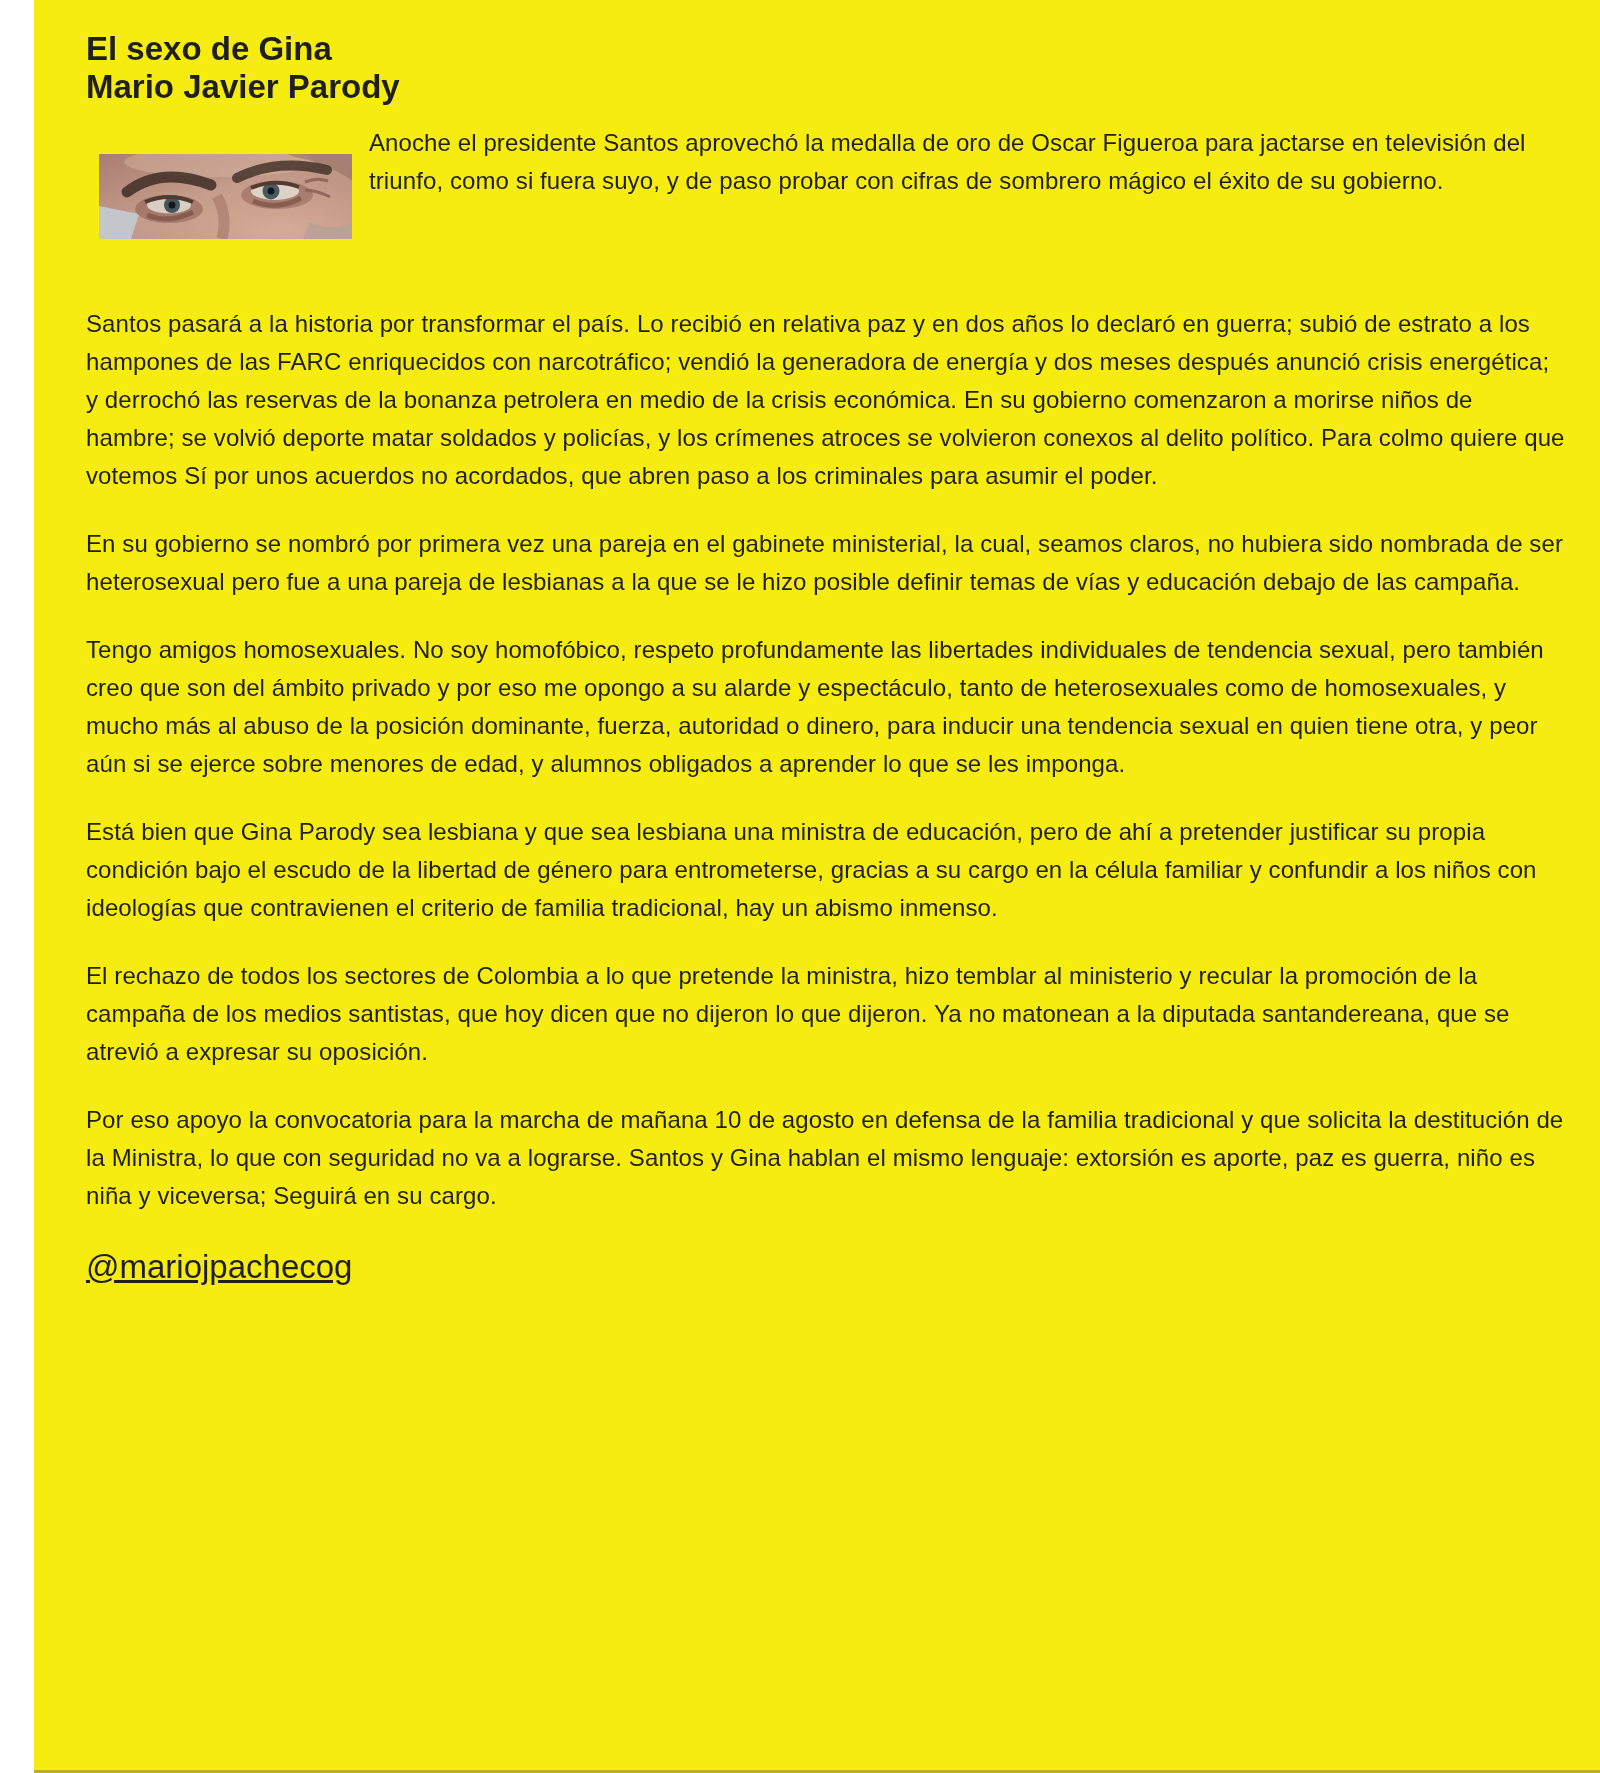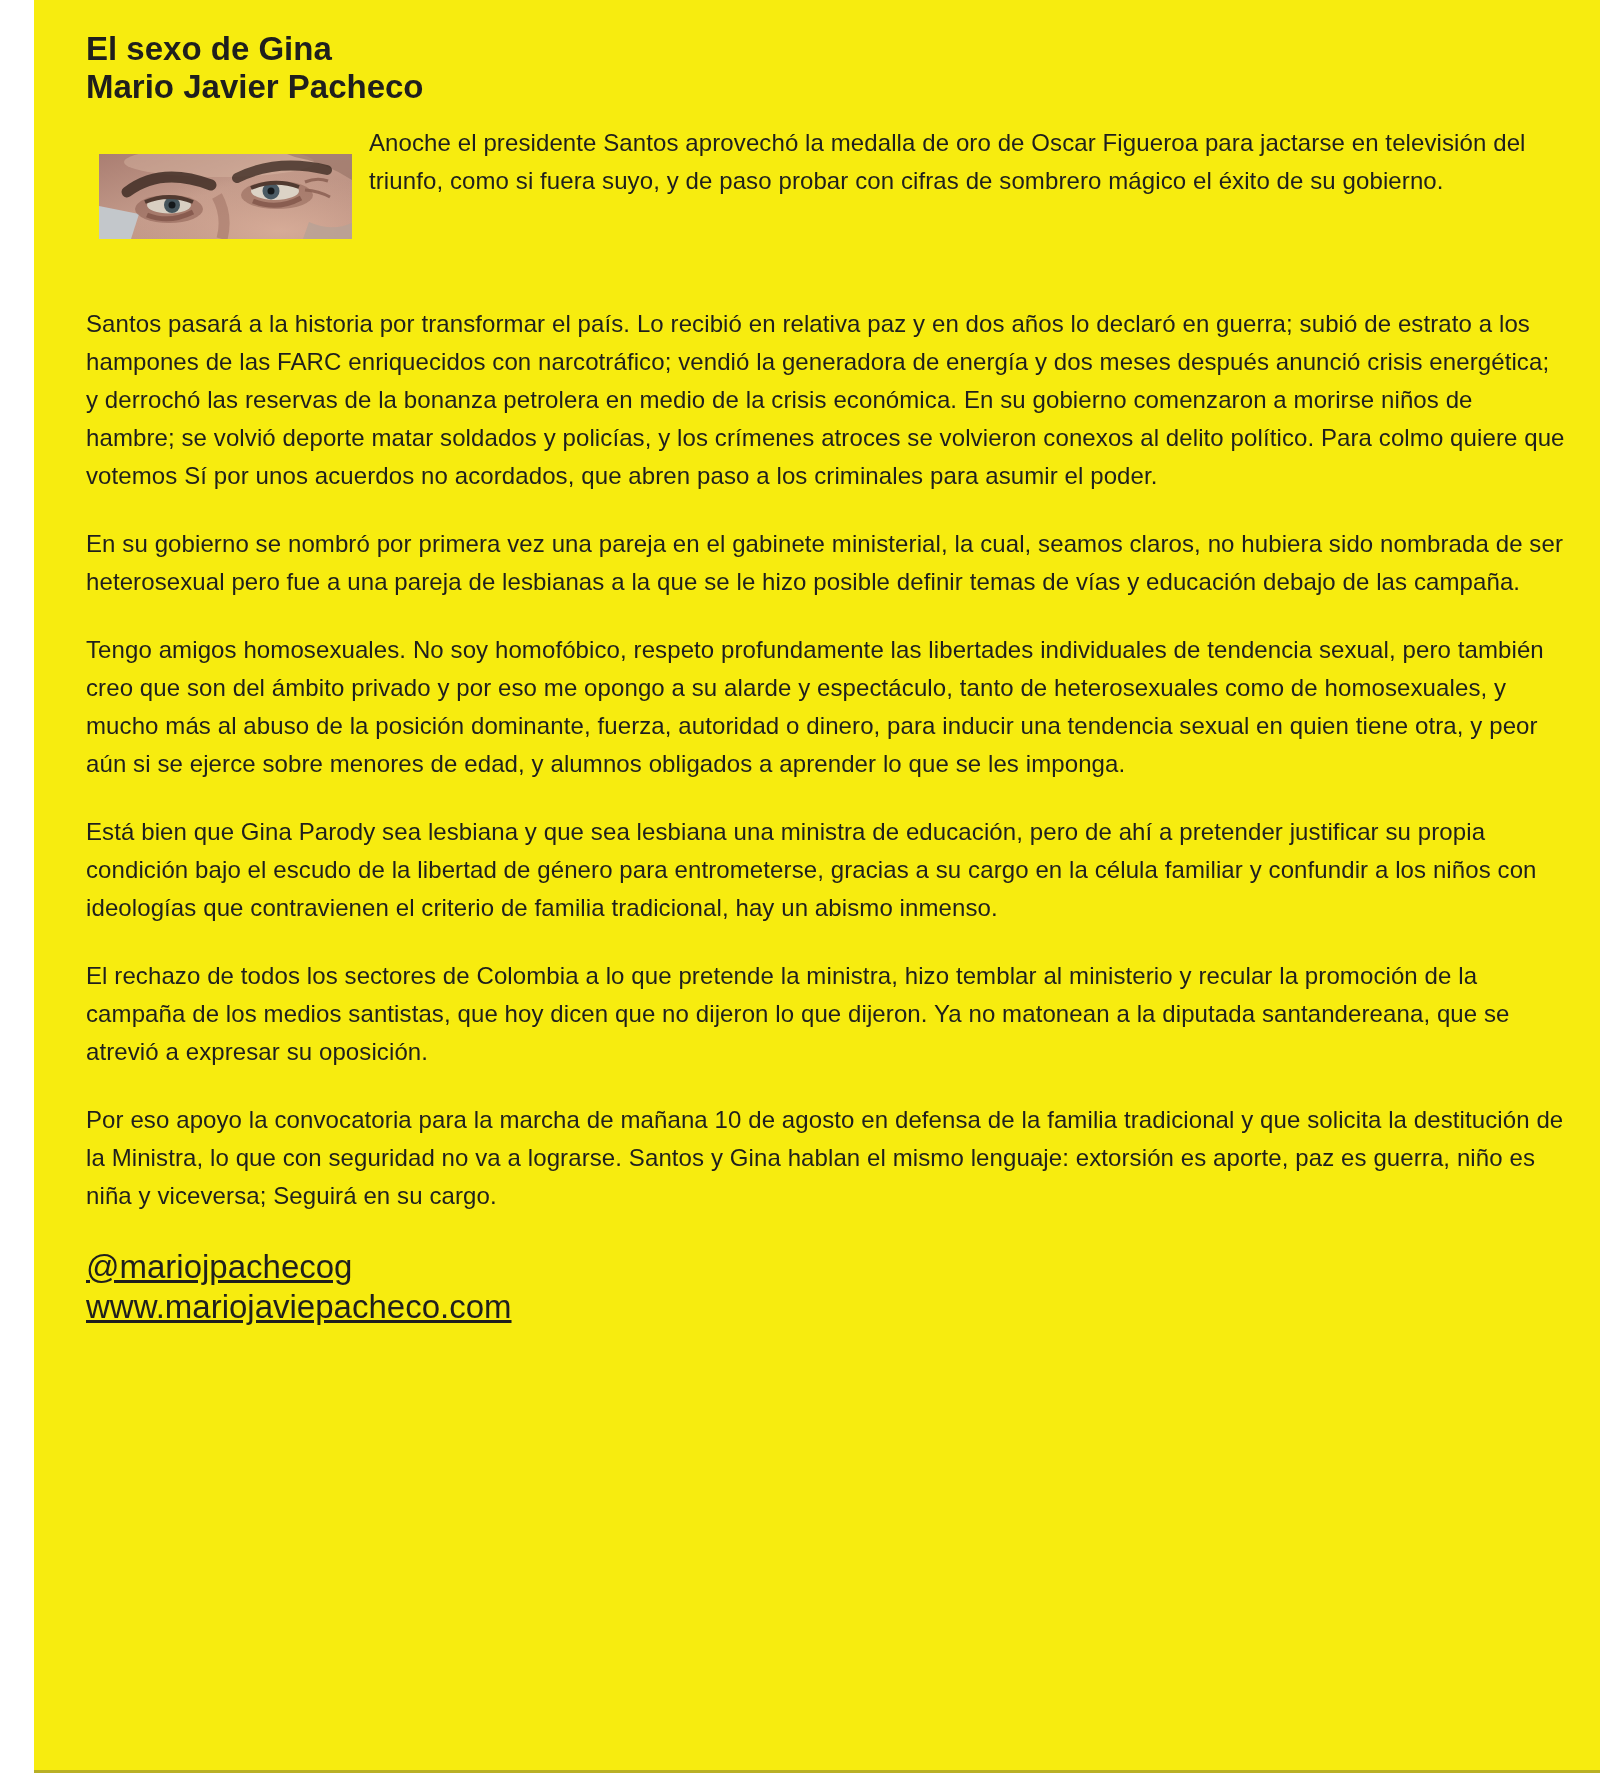--- a/index.html
+++ b/index.html
@@ -67,21 +67,21 @@
   }
 </style>
 </head>
 <body>
 
 <div class="canvas">
   <div class="page">
 
     <div class="header">
       <div class="line bold">El sexo de Gina</div>
-      <div class="line bold">Mario Javier Pacheco</div>
+      <div class="line bold">Mario Javier Parody</div>
     </div>
 
     <div class="para lead">
       <span class="photo-wrap">
         <svg viewBox="0 0 253 85" width="253" height="85" xmlns="http://www.w3.org/2000/svg">
           <defs>
             <linearGradient id="skin" x1="0" y1="0" x2="1" y2="1">
               <stop offset="0" stop-color="#aa7e72"></stop>
               <stop offset="0.45" stop-color="#c39a8a"></stop>
               <stop offset="1" stop-color="#b78c7e"></stop>
@@ -121,17 +121,16 @@
 
     <p class="para">Santos pasará a la historia por transformar el país. Lo recibió en relativa paz y en dos años lo declaró en guerra; subió de estrato a los hampones de las FARC enriquecidos con narcotráfico; vendió la generadora de energía y dos meses después anunció crisis energética; y derrochó las reservas de la bonanza petrolera en medio de la crisis económica. En su gobierno comenzaron a morirse niños de hambre; se volvió deporte matar soldados y policías, y los crímenes atroces se volvieron conexos al delito político. Para colmo quiere que votemos Sí por unos acuerdos no acordados, que abren paso a los criminales para asumir el poder.</p>
     <p class="para">En su gobierno se nombró por primera vez una pareja en el gabinete ministerial, la cual, seamos claros, no hubiera sido nombrada de ser heterosexual pero fue a una pareja de lesbianas a la que se le hizo posible definir temas de vías y educación debajo de las campaña.</p>
     <p class="para">Tengo amigos homosexuales. No soy homofóbico, respeto profundamente las libertades individuales de tendencia sexual, pero también creo que son del ámbito privado y por eso me opongo a su alarde y espectáculo, tanto de heterosexuales como de homosexuales, y mucho más al abuso de la posición dominante, fuerza, autoridad o dinero, para inducir una tendencia sexual en quien tiene otra, y peor aún si se ejerce sobre menores de edad, y alumnos obligados a aprender lo que se les imponga.</p>
     <p class="para">Está bien que Gina Parody sea lesbiana y que sea lesbiana una ministra de educación, pero de ahí a pretender justificar su propia condición bajo el escudo de la libertad de género para entrometerse, gracias a su cargo en la célula familiar  y confundir a los niños con ideologías que contravienen el criterio de familia tradicional, hay un abismo inmenso.</p>
     <p class="para">El rechazo de todos los sectores de Colombia a lo que pretende la ministra, hizo temblar al ministerio y recular la promoción de la campaña de los medios santistas, que hoy dicen que no dijeron lo que dijeron. Ya no matonean a la diputada santandereana, que se atrevió a expresar su oposición.</p>
     <p class="para">Por eso apoyo la convocatoria para la marcha de mañana 10 de agosto en defensa de la familia tradicional y que solicita la destitución de la Ministra, lo que con seguridad no va a lograrse. Santos y Gina hablan el mismo lenguaje: extorsión es aporte, paz es guerra, niño es niña y viceversa;  Seguirá en su cargo.</p>
 
     <div class="footer">
       <div class="line">@mariojpachecog</div>
-      <div class="line">www.mariojaviepacheco.com</div>
     </div>
 
   </div>
 </div>
 
 </body></html>

